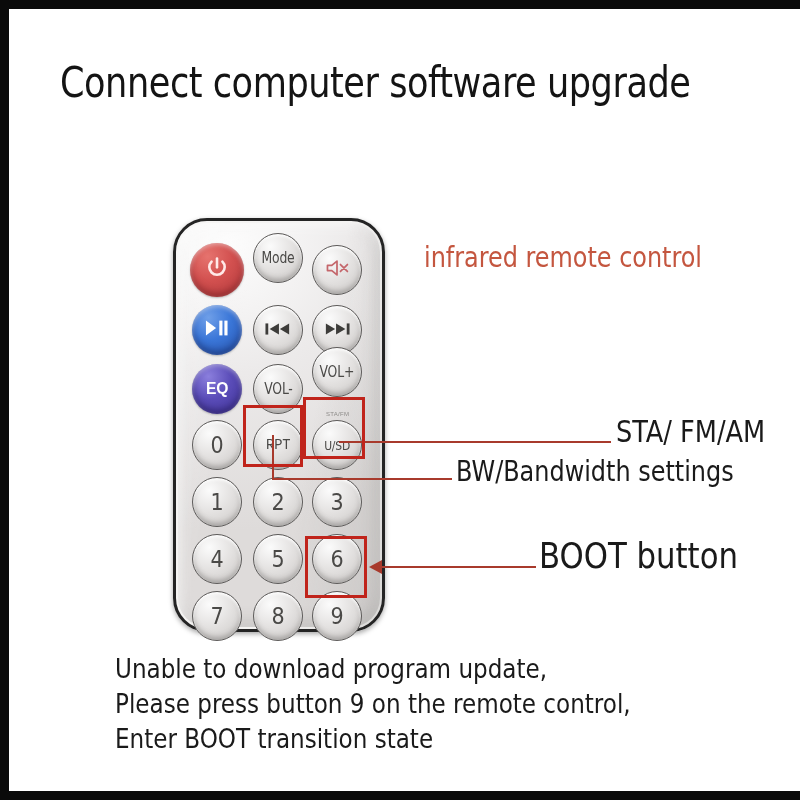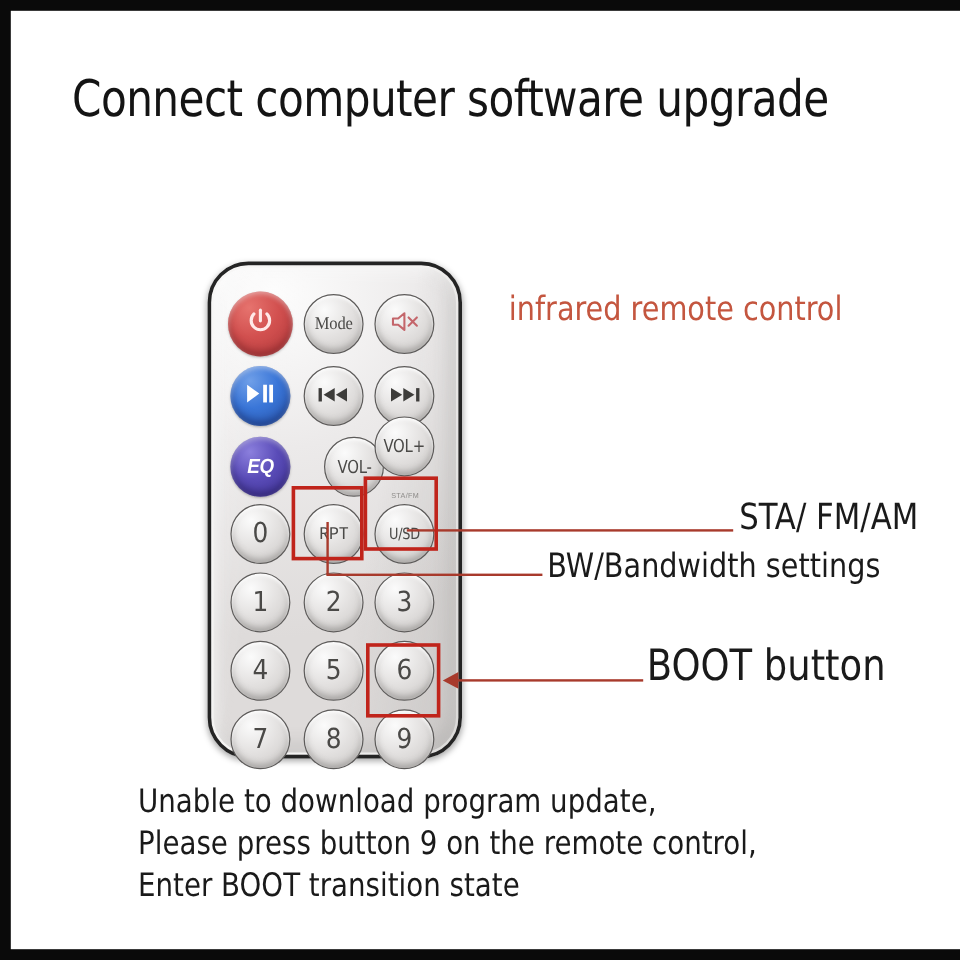--- a/index.html
+++ b/index.html
@@ -239,21 +239,21 @@
 
       <div class="btn red" style="left:14px;  top:22px;  width:54px; height:54px;">
         <span>
           <svg width="26" height="26" viewBox="0 0 24 24" fill="none" stroke="#ffe9e8" stroke-width="2.4" stroke-linecap="round">
             <path d="M12 3.2 L12 11.4"></path>
             <path d="M7.0 6.1 A7.1 7.1 0 1 0 17.0 6.1"></path>
           </svg>
         </span>
       </div>
 
-      <div class="btn grey" style="left:77px;  top:24px;  width:50px; height:50px;font-family:Liberation Serif, serif;">
+      <div class="btn grey" style="left:77px;  top:12px;  width:50px; height:50px;">
         <span class="lbl">Mode</span>
       </div>
 
       <div class="btn grey" style="left:136px; top:24px;  width:50px; height:50px;">
         <span>
           <svg width="26" height="22" viewBox="0 0 30 24" fill="none" stroke="#c4666b" stroke-width="2" stroke-linejoin="round">
             <path d="M4 9 H9 L15 4 V20 L9 15 H4 Z"></path>
             <path d="M19 8 L27 16 M27 8 L19 16" stroke-linecap="round"></path>
           </svg>
         </span>
@@ -282,25 +282,25 @@
       <div class="btn grey" style="left:136px; top:84px;  width:50px; height:50px;">
         <span>
           <svg width="26" height="14" viewBox="0 0 28 14" fill="#3d3c3a">
             <path d="M2 1 L12 7 L2 13 Z"></path>
             <path d="M13 1 L23 7 L13 13 Z"></path>
             <rect x="24.5" y="1" width="3" height="12"></rect>
           </svg>
         </span>
       </div>
 
-      <div class="btn purple" style="left:16px;  top:143px; width:50px; height:50px;font-style:italic;">
+      <div class="btn purple" style="left:16px;  top:143px; width:50px; height:50px;">
         <span class="lbl eq">EQ</span>
       </div>
 
-      <div class="btn grey" style="left:94px;  top:143px; width:50px; height:50px;">
+      <div class="btn grey" style="left:77px;  top:143px; width:50px; height:50px;">
         <span class="lbl">VOL-</span>
       </div>
 
       <div class="btn grey" style="left:136px; top:126px; width:50px; height:50px;justify-content:center;">
         <span class="lbl">VOL+</span>
       </div>
 
       <div class="legend" style="left:150px; top:190px;">STA/FM</div>
 
       <div class="btn grey" style="left:16px;  top:199px; width:50px; height:50px;">

